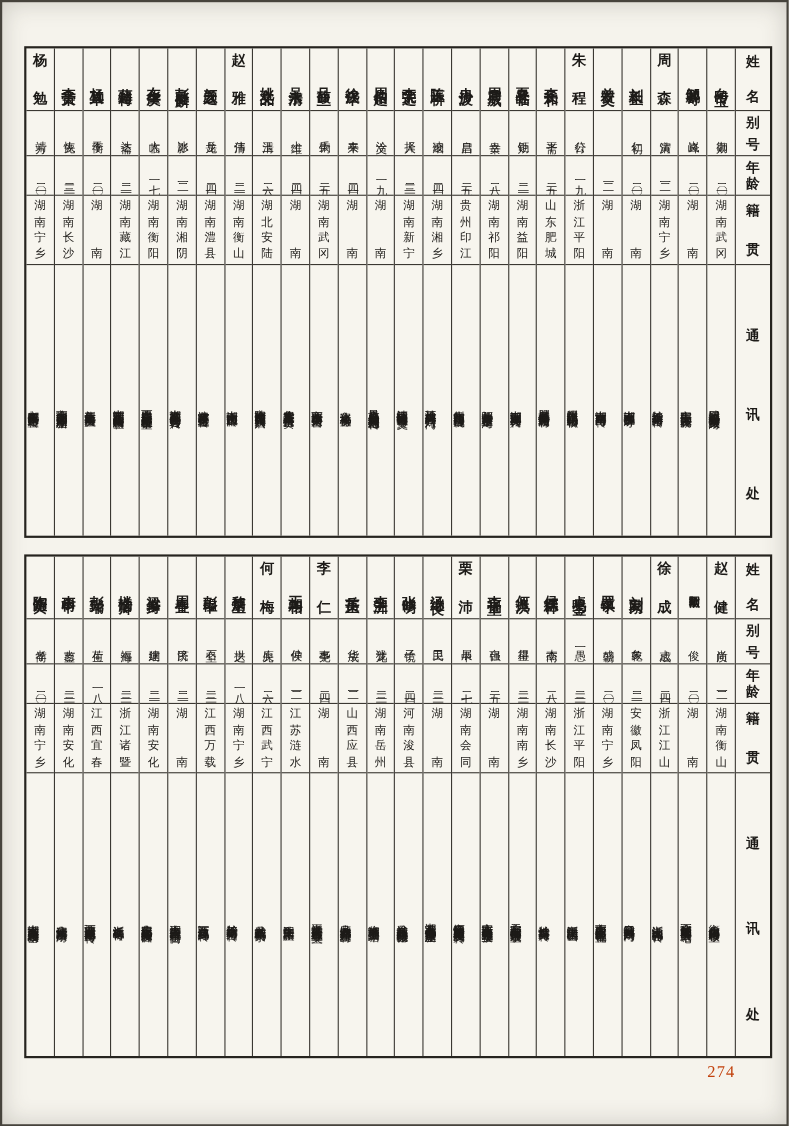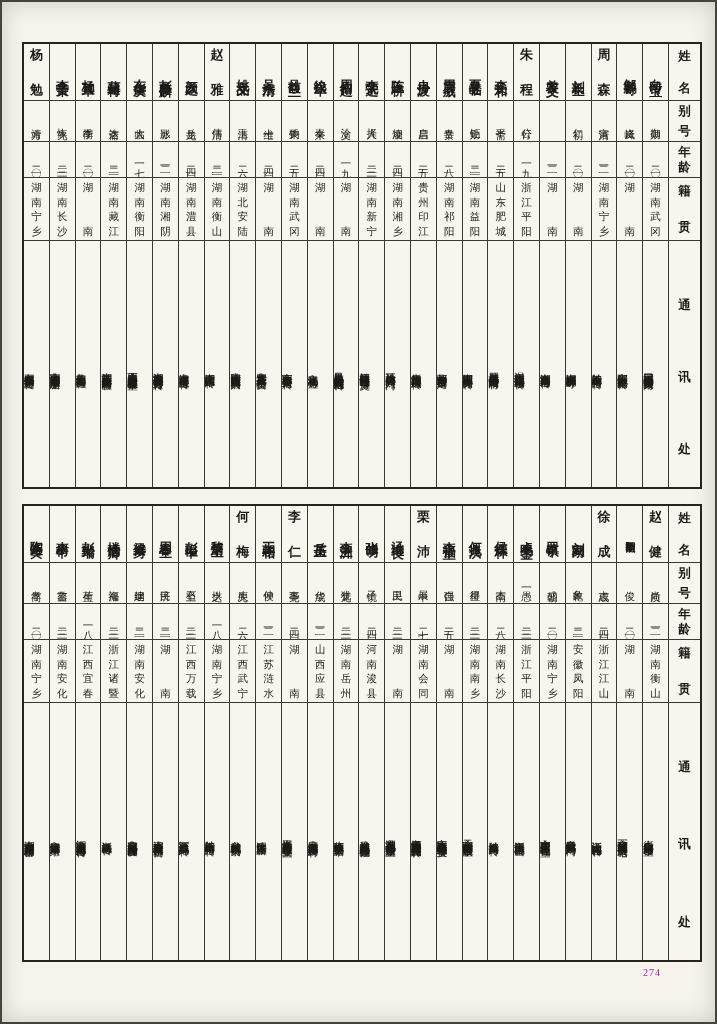--- a/index.html
+++ b/index.html
@@ -56,21 +56,21 @@
   .name-spread  i { font-size:13px; font-weight:700; }
 
   .head .cell i { font-size:12.5px; font-weight:700; }
   .head .c-addr { padding-top:58px; padding-bottom:32px; }
   .head .c-name { padding:6px 0; }
   .head .c-origin { padding:7px 0; }
 
   .page-num {
     position:absolute; left:641px; top:965px;
     font-family:"Liberation Serif", serif;
-    font-size:10px; color:#a21caf; letter-spacing:1px;
+    font-size:15px; color:#c2410c; letter-spacing:1px;
   }
 </style>
 </head>
 <body>
 
 <div class="page">
 
   <div class="sheet-table" id="table-top">
     <div class="col head">
       <div class="cell c-name spread">

